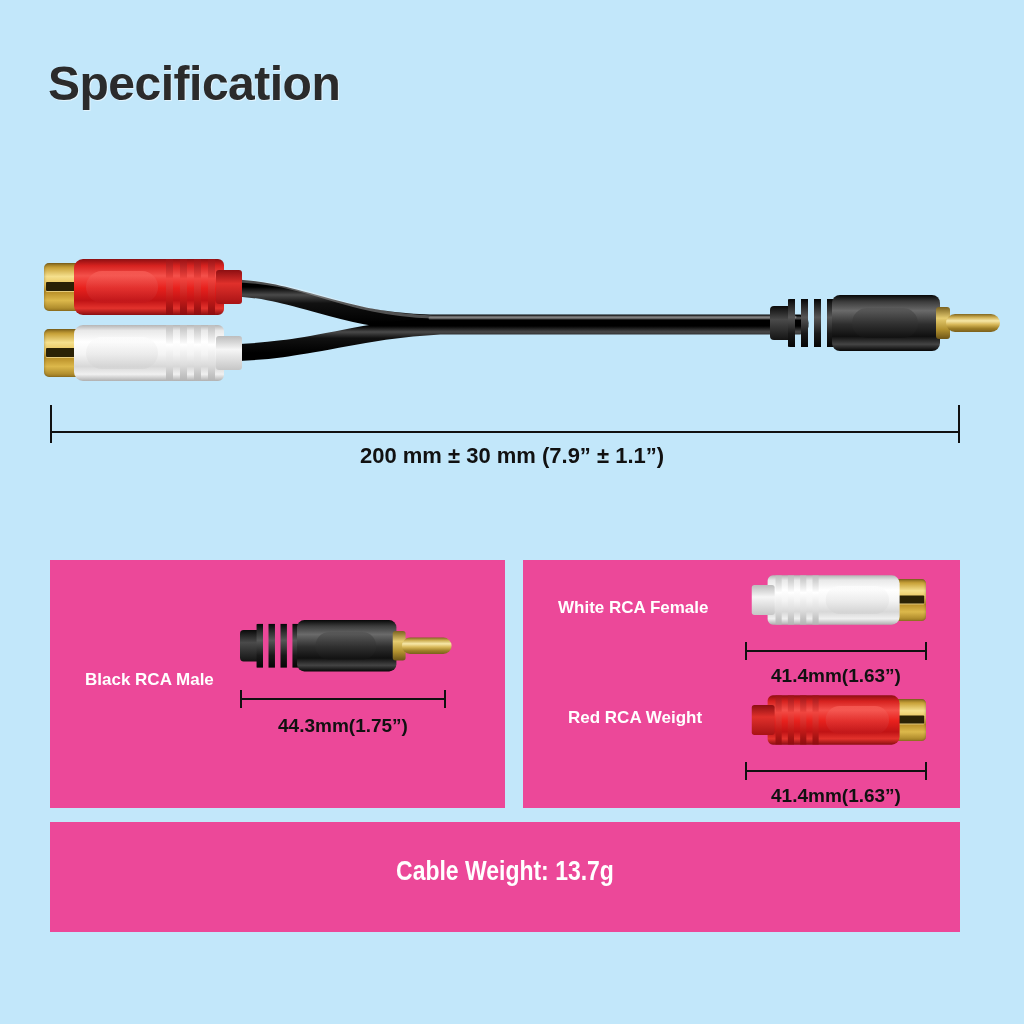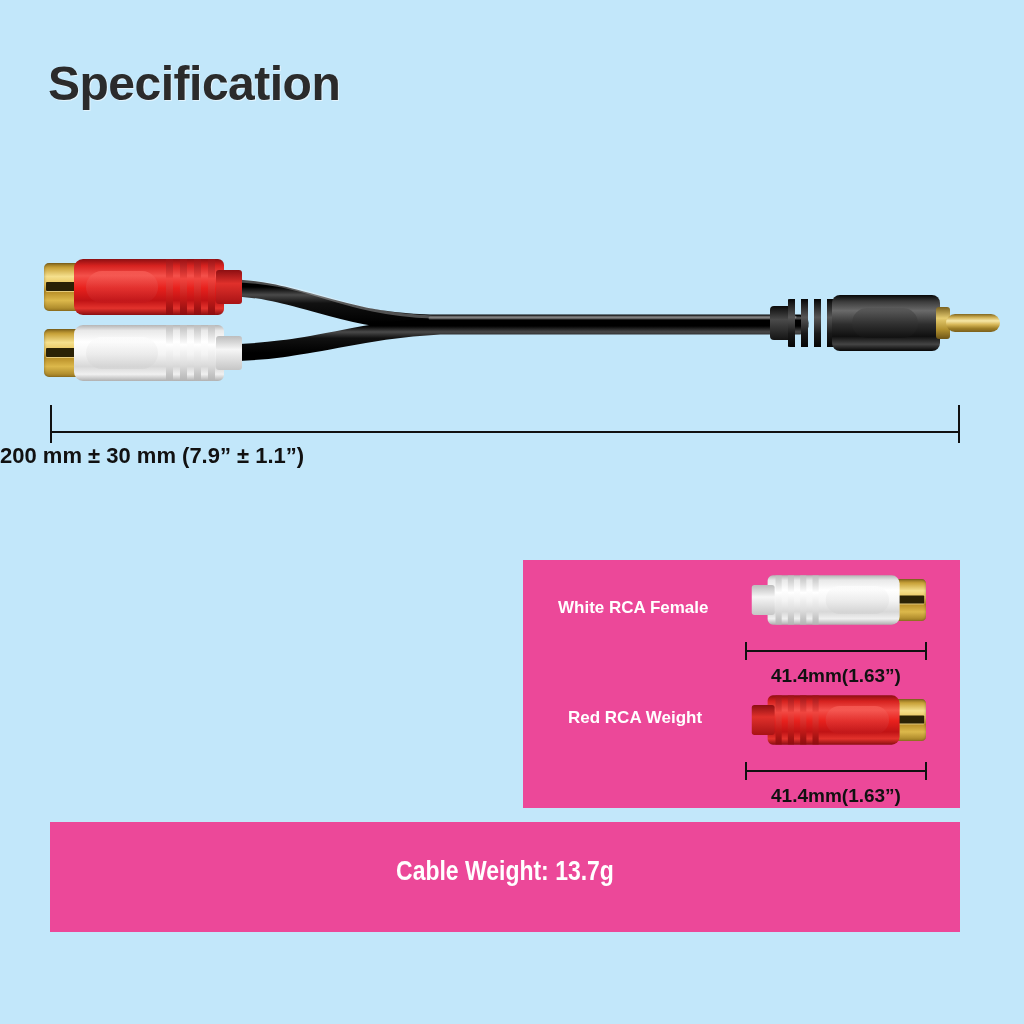--- a/index.html
+++ b/index.html
@@ -231,20 +231,21 @@
     top: 0;
     width: 2px;
     height: 38px;
     background: #111;
   }
   .dim-label-main {
     position: absolute;
     left: 0;
     top: 443px;
     width: 1024px;
+    text-align: center;
     font-size: 22px;
     font-weight: bold;
     color: #111;
   }
 
   
   .panel {
     position: absolute;
     background: #ec4899;
   }
@@ -378,20 +379,44 @@
     </div>
   </div>
 
   <div class="dimline-main">
     <div class="bar"></div>
     <div class="cap" style="left:0"></div>
     <div class="cap" style="left:908px"></div>
   </div>
   <div class="dim-label-main">200 mm ± 30 mm (7.9” ± 1.1”)</div>
 
+  <div class="panel" id="panel-left">
+    <div class="panel-label" style="left:35px; top:110px;">Black RCA Male</div>
+
+    <div class="male" style="left:190px; top:60px; width:250px; transform:scale(0.92); transform-origin:left top;">
+      <div class="boot"></div>
+      <div class="rings">
+        <i style="left:2px"></i>
+          <i style="left:15px"></i>
+          <i style="left:28px"></i>
+          <i style="left:41px"></i>
+      </div>
+      <div class="body"></div>
+      <div class="knurl"></div>
+      <div class="collar"></div>
+      <div class="pin"></div>
+    </div>
+
+    <div class="dimline" style="left:190px; top:130px; width:206px;">
+      <div class="bar"></div>
+        <div class="cap l"></div>
+        <div class="cap r"></div>
+    </div>
+    <div class="dim-text" style="left:190px; top:155px; width:206px;">44.3mm(1.75”)</div>
+  </div>
 
   <div class="panel" id="panel-right">
 
     <div class="panel-label" style="left:35px; top:38px;">White RCA Female</div>
 
     <div class="fem white" style="left:215px; top:12px; width:200px; transform:scaleX(-1) scale(0.88); transform-origin:center;">
       <div class="gold">
           <div class="slot"></div>
         </div>
       <div class="barrel"></div>

